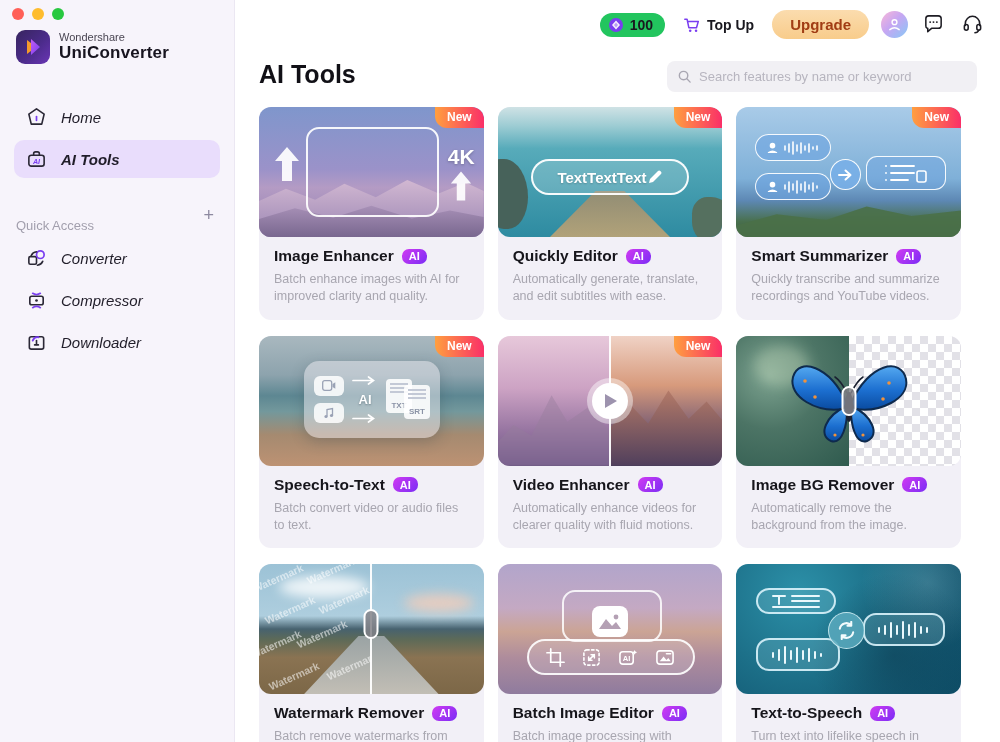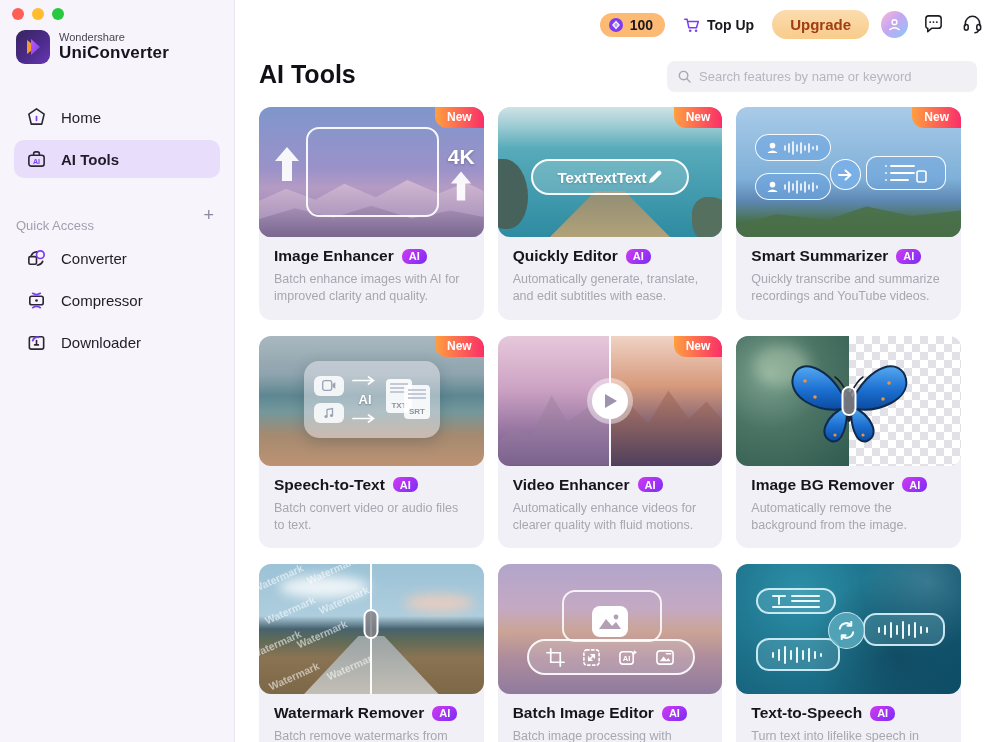--- a/index.html
+++ b/index.html
@@ -15,32 +15,32 @@
 
   .brand { position:absolute; left:16px; top:30px; display:flex; align-items:center; gap:9px; }
   .brand-tile { width:34px; height:34px; border-radius:9px;
     background:linear-gradient(135deg,#37255f 0%, #4b2b8a 55%, #6a35b5 100%);
     display:flex; align-items:center; justify-content:center; }
   .brand-text .maker { font-size:11px; color:#4a4653; }
   .brand-text .product { font-size:17px; font-weight:700; color:#17141f; letter-spacing:.2px; }
 
   .nav { position:absolute; top:94px; left:0; right:0; }
   .nav-item { display:flex; align-items:center; gap:14px; height:38px; margin:4px 14px;
-    padding:0 12px; border-radius:10px; font-size:15px; color:#201d29; cursor:pointer; }
+    padding:0 12px; border-radius:10px; font-size:15px; color:#201d29; cursor:pointer;font-style:italic; }
   .nav-item.selected { background:#e9ddfc; font-weight:700; }
   .nav-item svg { flex:0 0 auto; }
   .qa-row { display:flex; align-items:center; justify-content:space-between;
     margin:18px 16px 6px 16px; }
   .qa-label { font-size:13px; color:#a29fad;margin-top:22px; }
   .qa-plus { font-size:18px; color:#8d89a0; line-height:1; cursor:pointer; padding:0 4px; }
 
   
   .topbar { position:absolute; left:235px; top:0; right:0; height:50px; }
   .top-right { position:absolute; right:14px; top:10px; display:flex; align-items:center; gap:12px; }
-  .credit-pill { display:flex; align-items:center; gap:6px; background:#fdba74;
+  .credit-pill { display:flex; align-items:center; gap:6px; background:#22c55e;
     border-radius:14px; padding:4px 12px 4px 8px; font-size:14px; font-weight:600; color:#19181f; }
   .topup { display:flex; align-items:center; gap:6px; font-size:14px; font-weight:600;
     color:#19181f; cursor:pointer; padding:4px 6px; }
   .upgrade-btn { background:linear-gradient(180deg,#fbdcae 0%, #f8cc8b 100%);
     color:#a13d14; border:none; font-family:inherit; font-weight:700; font-size:15px;
     padding:6px 18px; border-radius:15px; cursor:pointer; }
   .avatar { width:27px; height:27px; border-radius:50%;
     background:linear-gradient(135deg,#f9b8d8 0%, #c7a6f2 45%, #86c8f6 100%);
     display:flex; align-items:center; justify-content:center; cursor:pointer; }
   .icon-btn { background:none; border:none; cursor:pointer; padding:2px; display:flex; }

